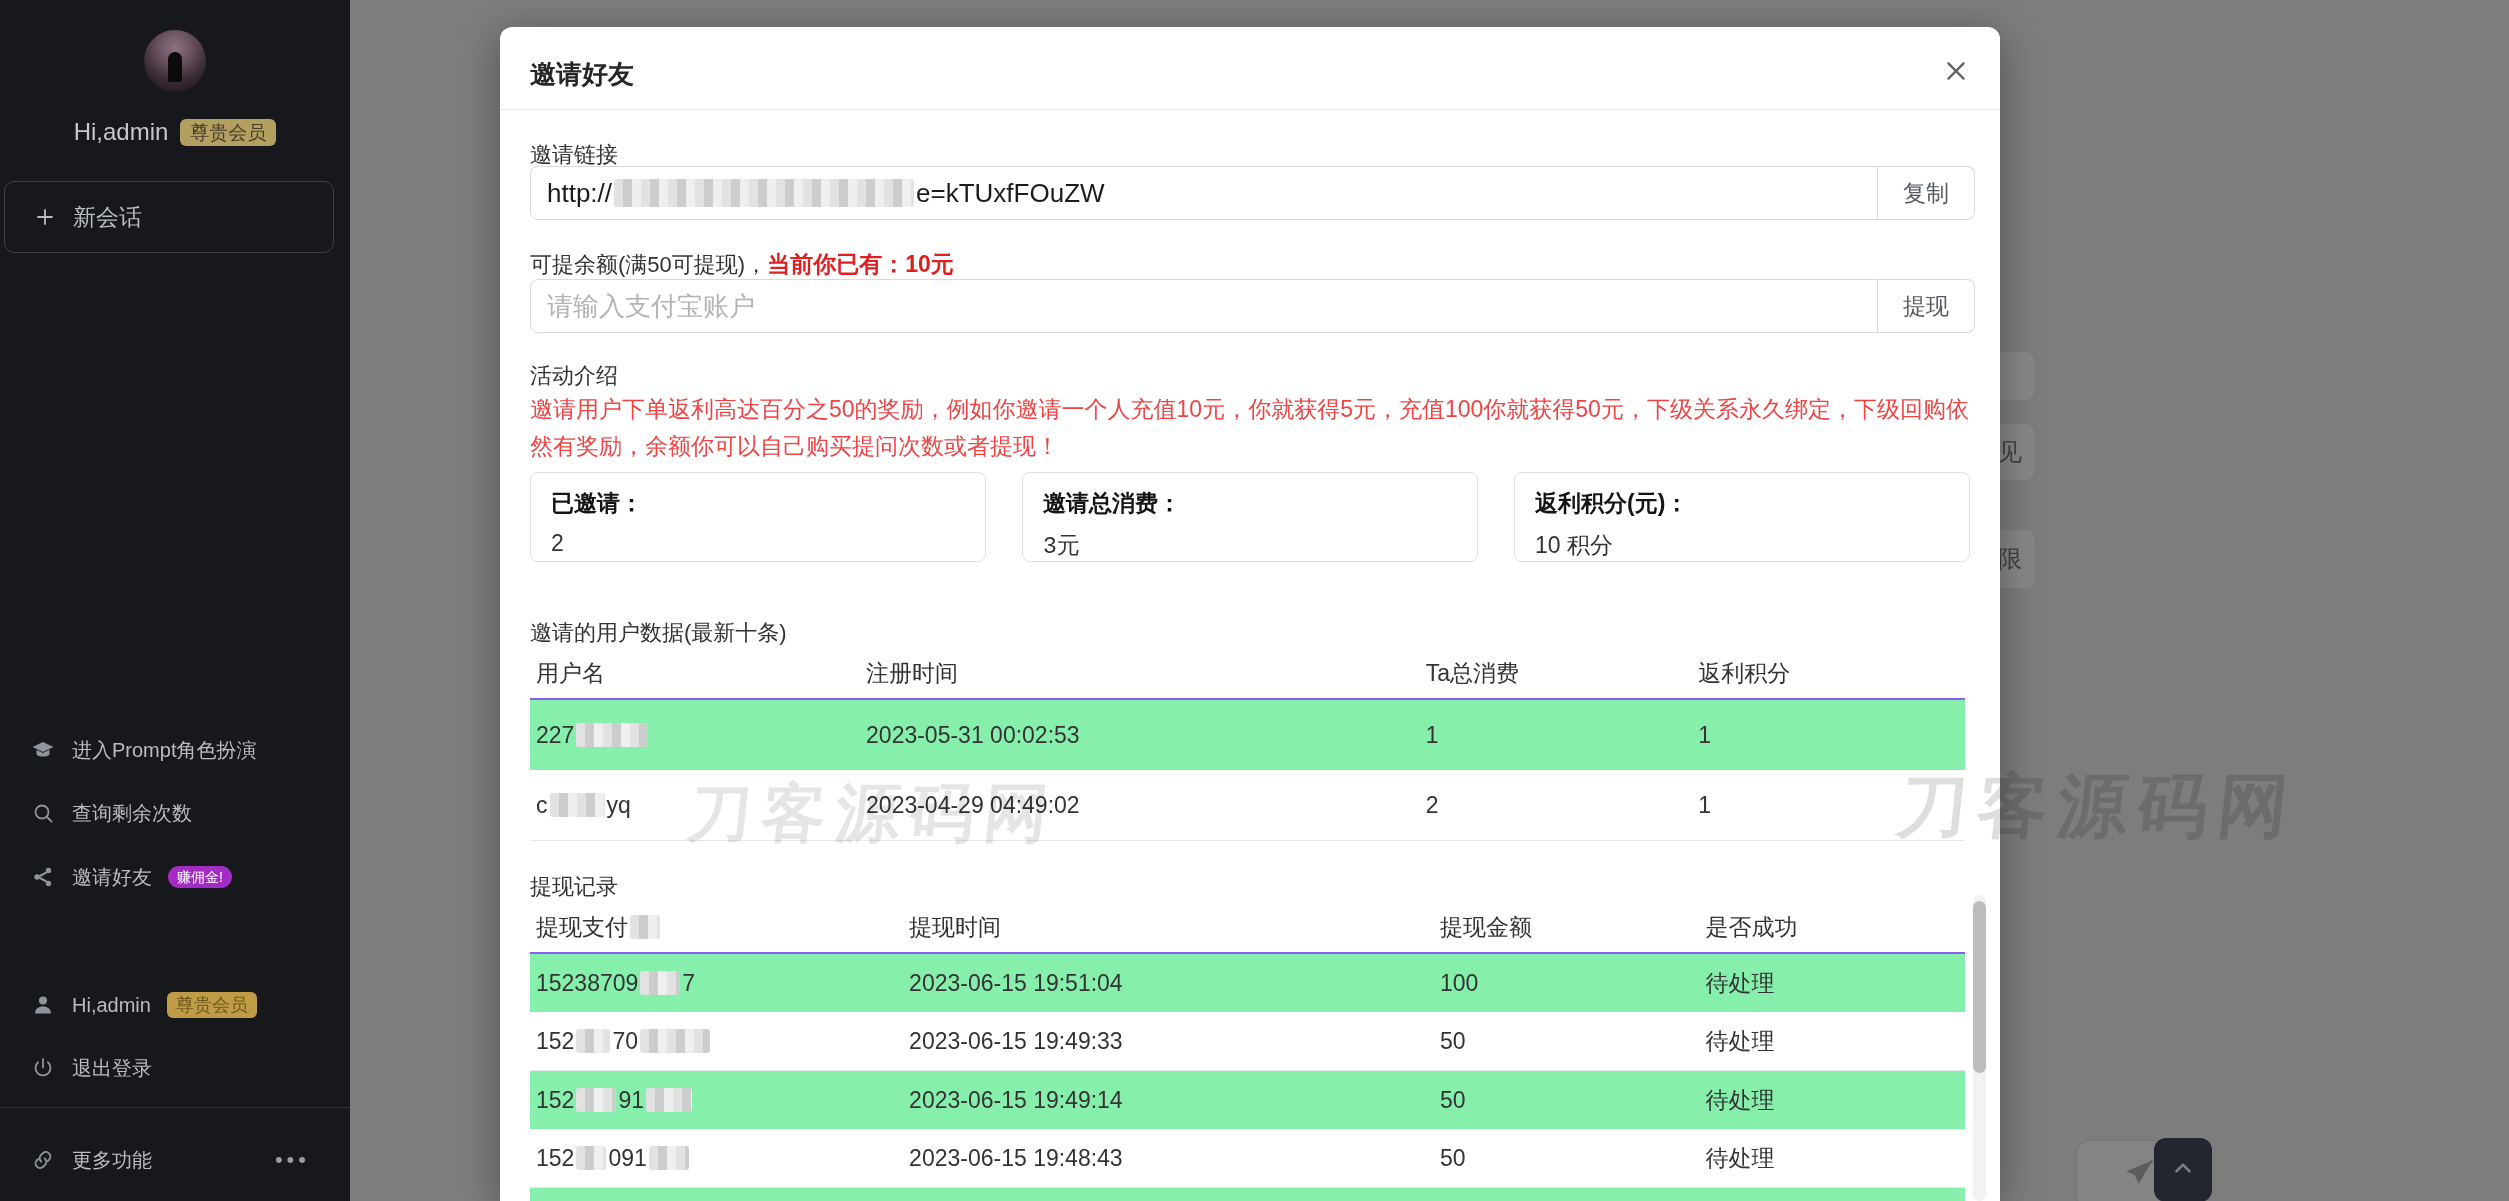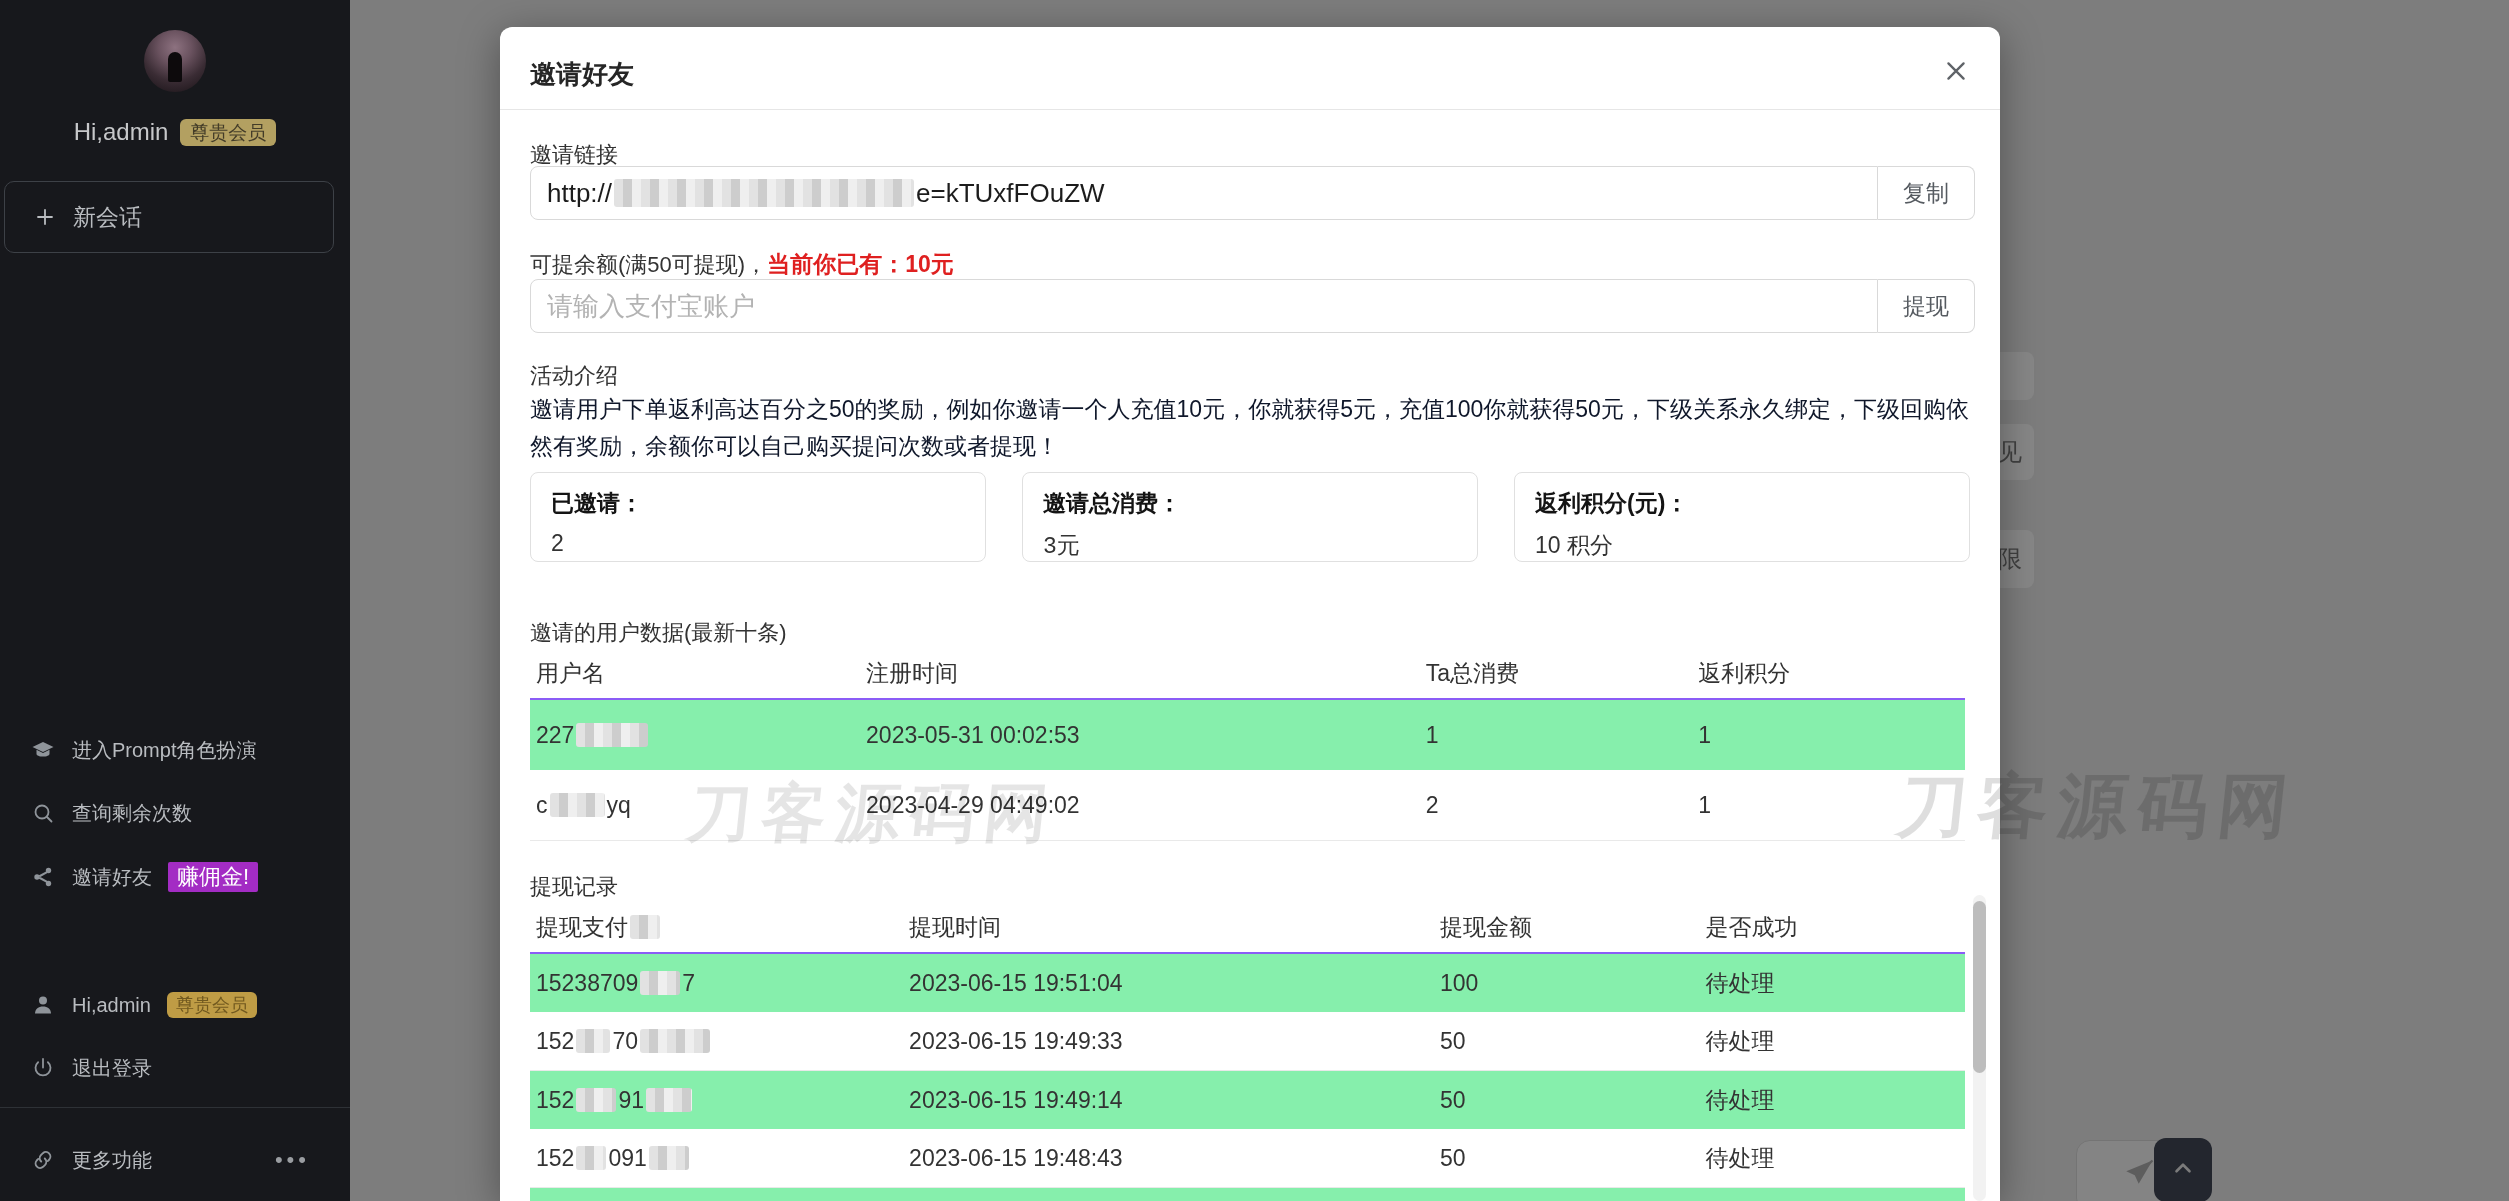--- a/index.html
+++ b/index.html
@@ -16,21 +16,21 @@
   .greeting{position:absolute;left:0;top:118px;width:350px;display:flex;justify-content:center;align-items:center;gap:12px;}
   .greeting .hi{font-size:24px;color:#c7c8ca;}
   .badge-gold{background:#b3a061;color:#433c28;font-size:19px;padding:4px 10px;border-radius:6px;line-height:1;}
   .new-chat{position:absolute;left:4px;top:181px;width:330px;height:72px;box-sizing:border-box;
     border:1px solid #3d4147;border-radius:10px;display:flex;align-items:center;gap:16px;
     padding-left:28px;color:#b9bcc0;font-size:23px;cursor:pointer;}
   .menu-item{position:absolute;left:0;width:350px;height:62px;display:flex;align-items:center;gap:16px;
     padding-left:30px;box-sizing:border-box;color:#b9bcc0;font-size:20px;cursor:pointer;}
   .menu-item .ic{width:26px;height:26px;flex:0 0 26px;color:#8f949a;display:flex;align-items:center;justify-content:center;}
   .ic svg{width:24px;height:24px;display:block;}
-  .badge-purple{background:#a32cc4;color:#fff;font-size:22px;padding:4px 9px;border-radius:2px;line-height:1;}
+  .badge-purple{background:#a32cc4;color:#fff;font-size:14px;padding:4px 9px;border-radius:11px;line-height:1;}
   .badge-gold2{background:#bf9c45;color:#71591f;font-size:18px;padding:4px 9px;border-radius:6px;line-height:1;}
   .side-divider{position:absolute;left:0;top:1107px;width:350px;height:1px;background:#2e3136;}
   .dots{position:absolute;right:40px;color:#9a9da1;font-size:22px;letter-spacing:4px;}
   
   .bg-tag{position:absolute;width:46px;background:#fff;border-radius:8px;color:#7a7a7a;font-size:24px;
     display:flex;align-items:center;justify-content:flex-end;padding-right:12px;box-sizing:border-box;z-index:1;}
   .bg-tag.t1{left:1988px;top:352px;height:48px;}
   .bg-tag.t2{left:1988px;top:424px;height:56px;}
   .bg-tag.t3{left:1988px;top:530px;height:58px;}
   .send-btn{position:absolute;left:2076px;top:1140px;width:124px;height:70px;background:#fafafa;
@@ -60,21 +60,21 @@
   .row-alipay{top:252px;}
   .fake-input{flex:1;box-sizing:border-box;border:1px solid #d9d9d9;border-radius:8px 0 0 8px;
     padding:0 16px;font-size:26px;color:#1c1c1c;line-height:52px;white-space:nowrap;overflow:hidden;background:#fff;}
   .real-input{flex:1;box-sizing:border-box;border:1px solid #d9d9d9;border-radius:8px 0 0 8px;
     padding:0 16px;font-size:26px;color:#1c1c1c;background:#fff;outline:none;font-family:inherit;}
   .real-input::placeholder{color:#b3b3b3;}
   .grp-btn{width:97px;box-sizing:border-box;border:1px solid #d9d9d9;border-left:none;border-radius:0 8px 8px 0;
     background:#fff;color:#565b61;font-size:23px;display:flex;align-items:center;justify-content:center;cursor:pointer;}
   .blur-mask{display:inline-block;vertical-align:middle;border-radius:3px;margin:0 2px;position:relative;top:-2px;
     background:repeating-linear-gradient(90deg,#e2e2e2 0 9px,#cdcdcd 9px 18px,#efefef 18px 27px);}
-  .desc{position:absolute;left:30px;top:364px;width:1440px;font-size:23px;line-height:37px;color:#0f172a;}
+  .desc{position:absolute;left:30px;top:364px;width:1440px;font-size:23px;line-height:37px;color:#ef4444;}
   
   .stat-box{position:absolute;top:445px;width:456px;height:90px;box-sizing:border-box;border:1px solid #e0e0e0;
     border-radius:8px;padding:15px 20px;}
   .stat-box .sl{font-size:23px;font-weight:bold;color:#141414;}
   .stat-box .sv{font-size:23px;color:#333;margin-top:11px;}
   .sb0{left:30px;} .sb1{left:522px;font-family:Liberation Mono, monospace;} .sb2{left:1014px;}
   
   .tbl{position:absolute;left:30px;width:1435px;}
   .tbl-users{top:621px;}
   .tbl-withdraw{top:875px;}

